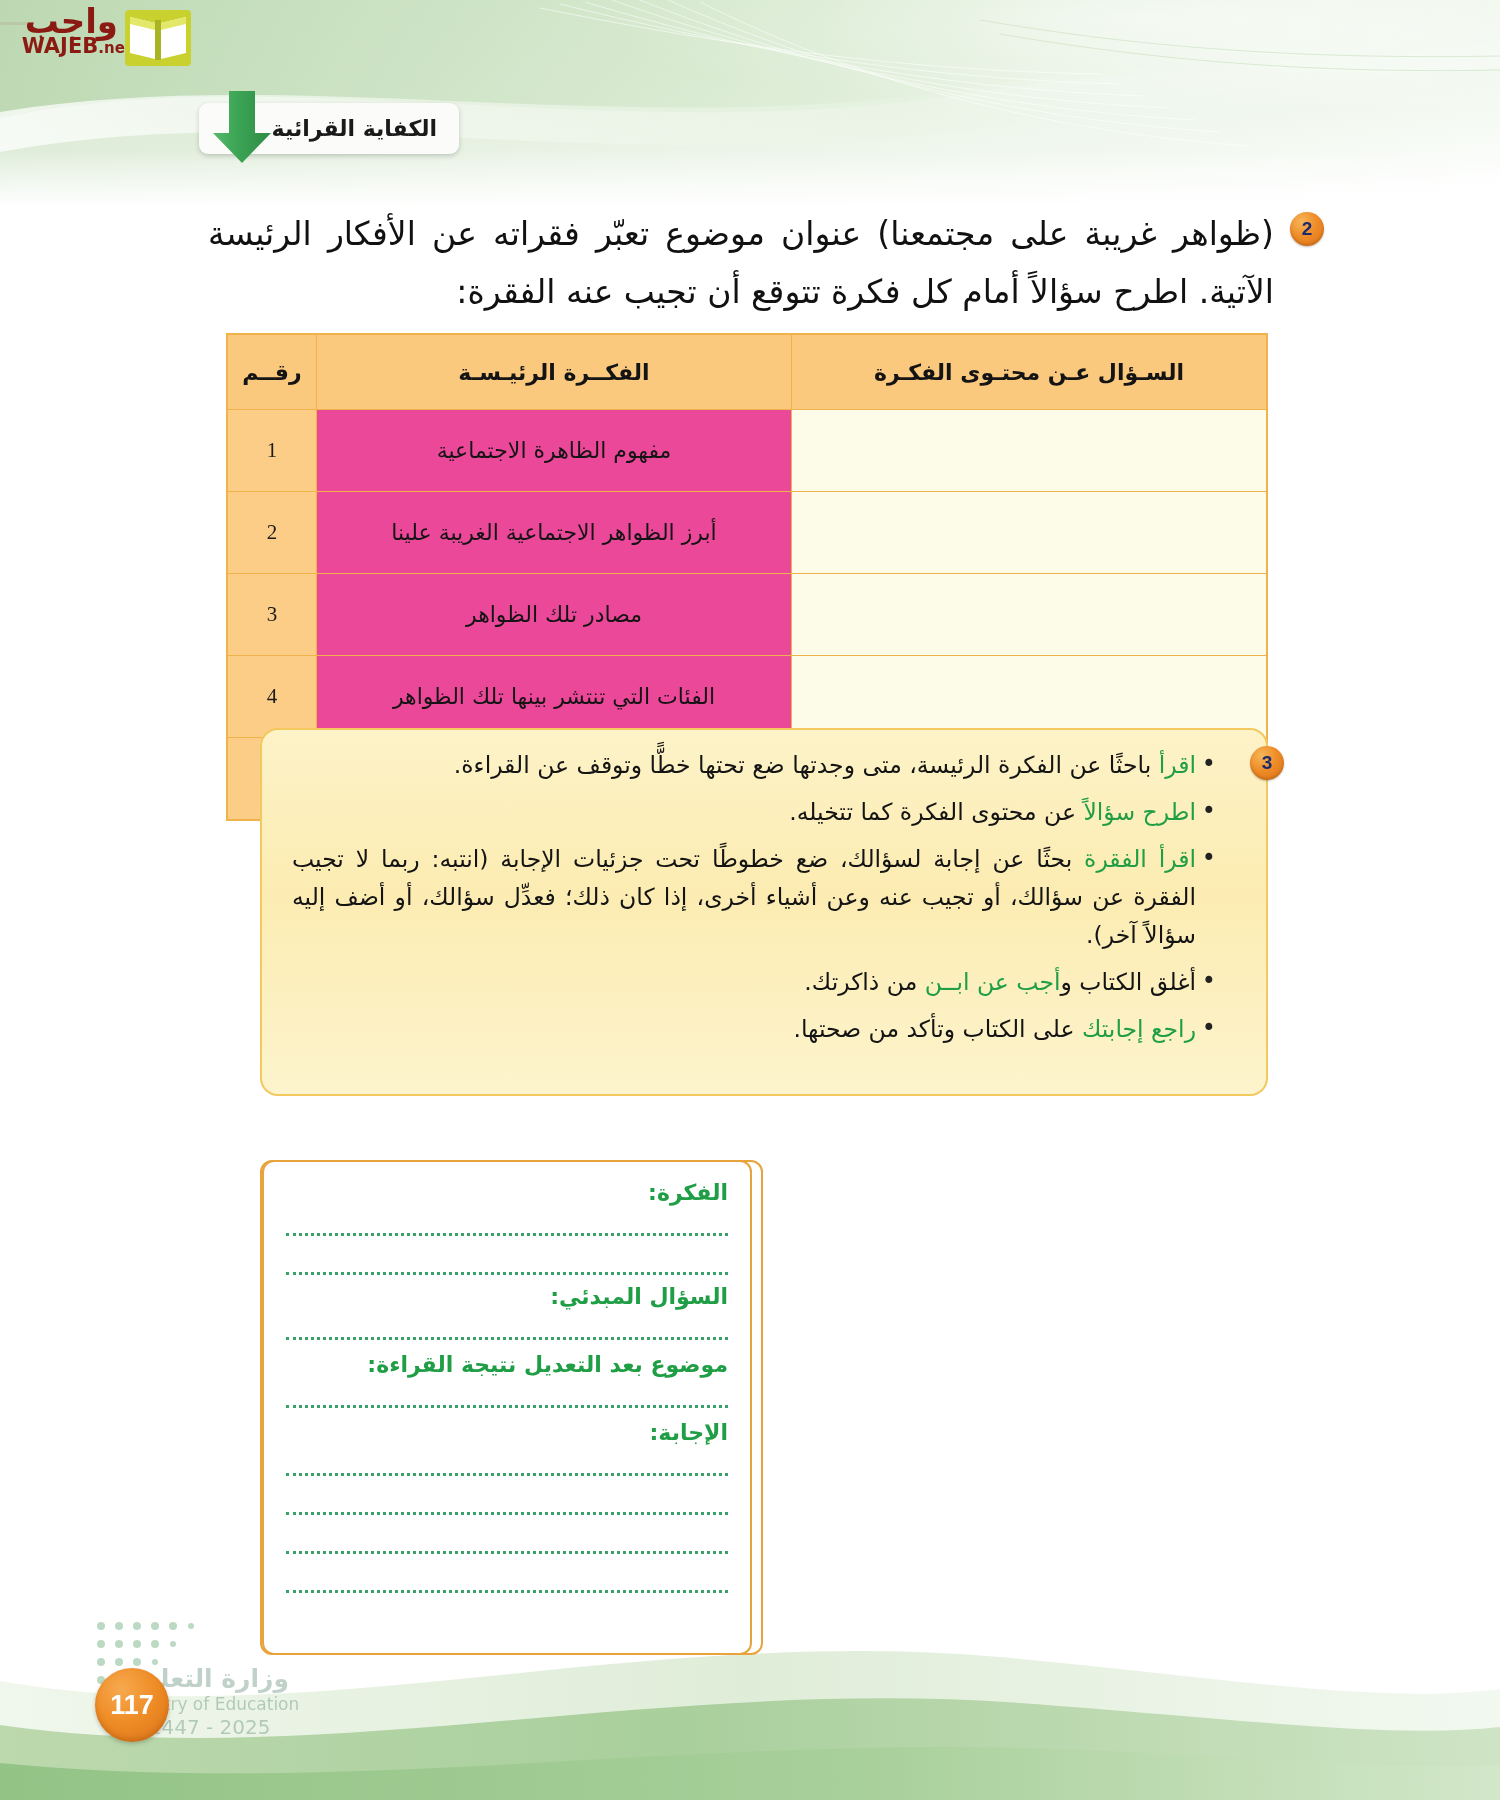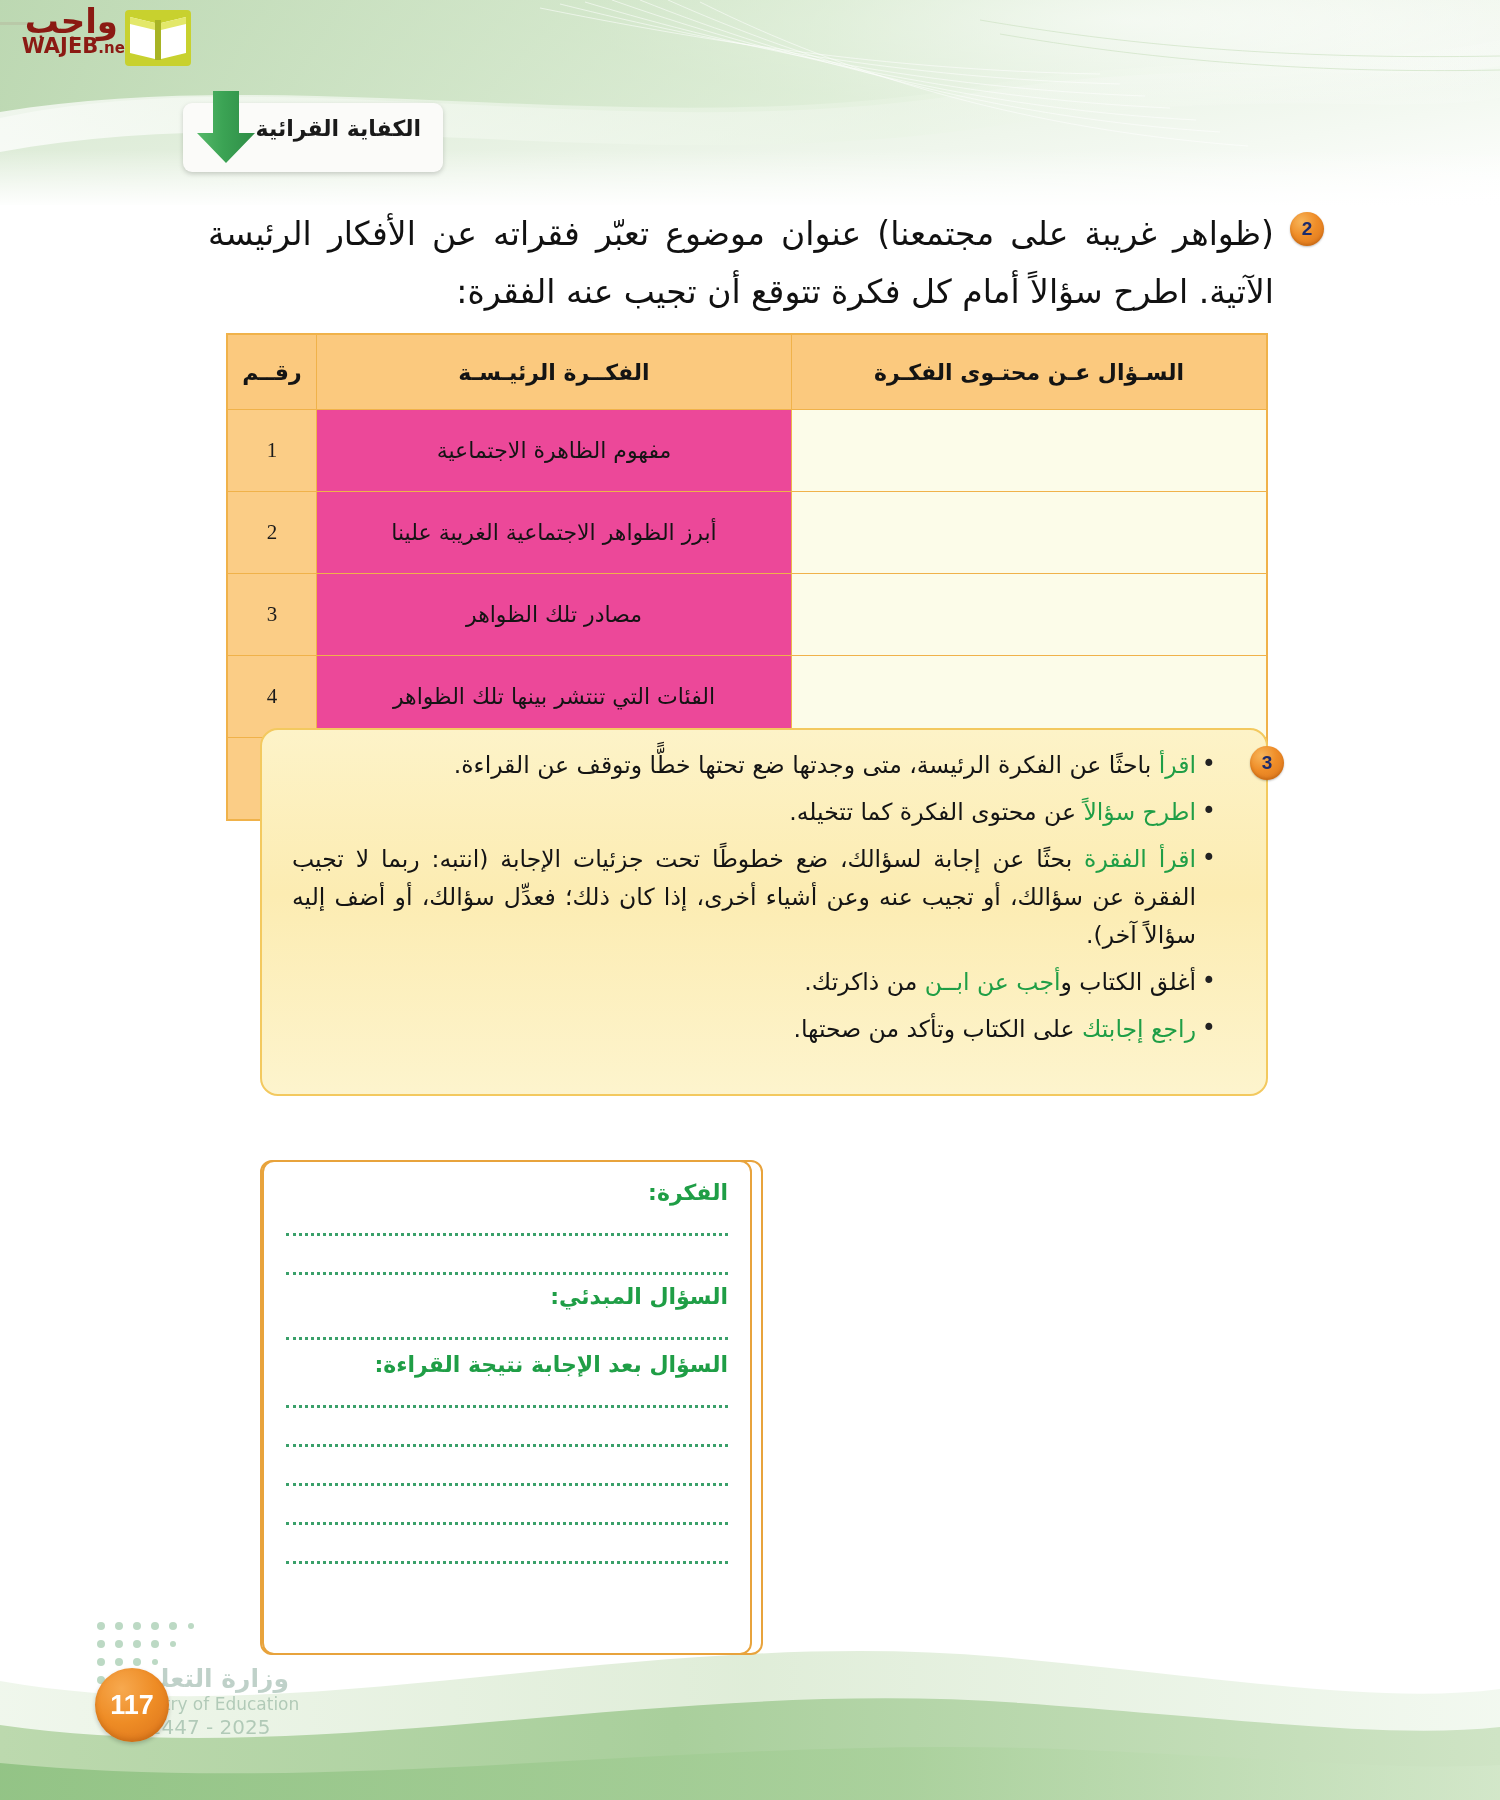--- a/index.html
+++ b/index.html
@@ -44,21 +44,21 @@
     font-size:21px;font-weight:bold;color:#8b1a13;
     letter-spacing:0px;line-height:1;direction:ltr;
   }
   .logo-sub .net{font-size:15px;}
   .logo-book{
     position:absolute;left:110px;top:2px;width:68px;height:60px;
   }
 
   
   .badge-wrap{
-    position:absolute;left:183px;top:103px;width:260px;height:69px;z-index:30;
+    position:absolute;left:199px;top:103px;width:260px;height:51px;z-index:30;
   }
   .badge-plate{
     position:absolute;inset:0;background:#fbfbf9;border-radius:9px;
     box-shadow:0 2px 5px rgba(0,0,0,.18);
   }
   .badge-label{
     position:absolute;right:22px;top:13px;
     font-size:22px;font-weight:bold;color:#1a1a1a;
     font-family:"DejaVu Sans","Liberation Sans",sans-serif;
   }
@@ -355,23 +355,24 @@
   </div>
 
   <div class="answer-box">
     <div class="fld-label ar">الفكرة:</div>
     <div class="dots"></div>
     <div class="dots tight"></div>
 
     <div class="fld-label ar">السؤال المبدئي:</div>
     <div class="dots"></div>
 
-    <div class="fld-label ar">السؤال بعد الإجابة نتيجة القراءة:</div>
-    <div class="dots"></div>
-
+    <div class="fld-label ar">موضوع بعد التعديل نتيجة القراءة:</div>
+    <div class="dots"></div>
+
+    <div class="fld-label ar">الإجابة:</div>
     <div class="dots"></div>
     <div class="dots"></div>
     <div class="dots"></div>
     <div class="dots"></div>
   </div>
 
   <div class="footer-band">
     <svg width="1500" height="215" viewBox="0 0 1500 215" xmlns="http://www.w3.org/2000/svg">
       <defs>
         <linearGradient id="fA" x1="0" y1="0" x2="1" y2="0">

